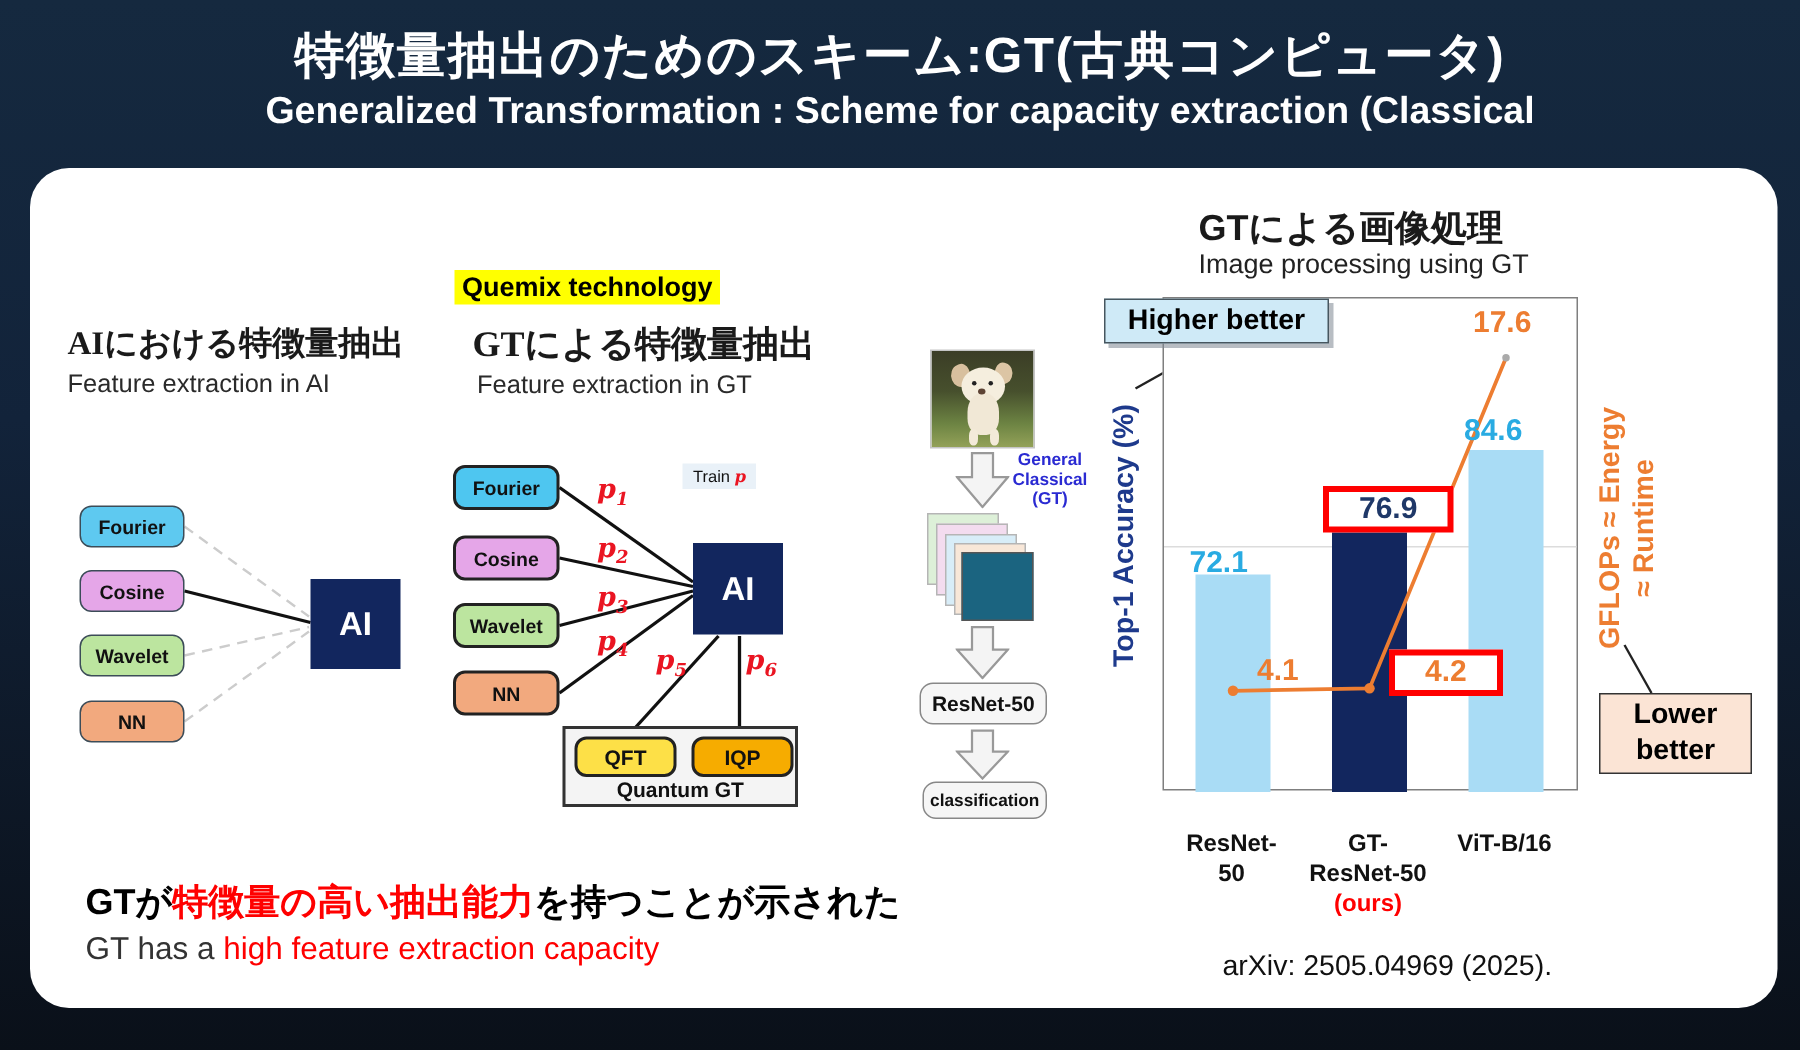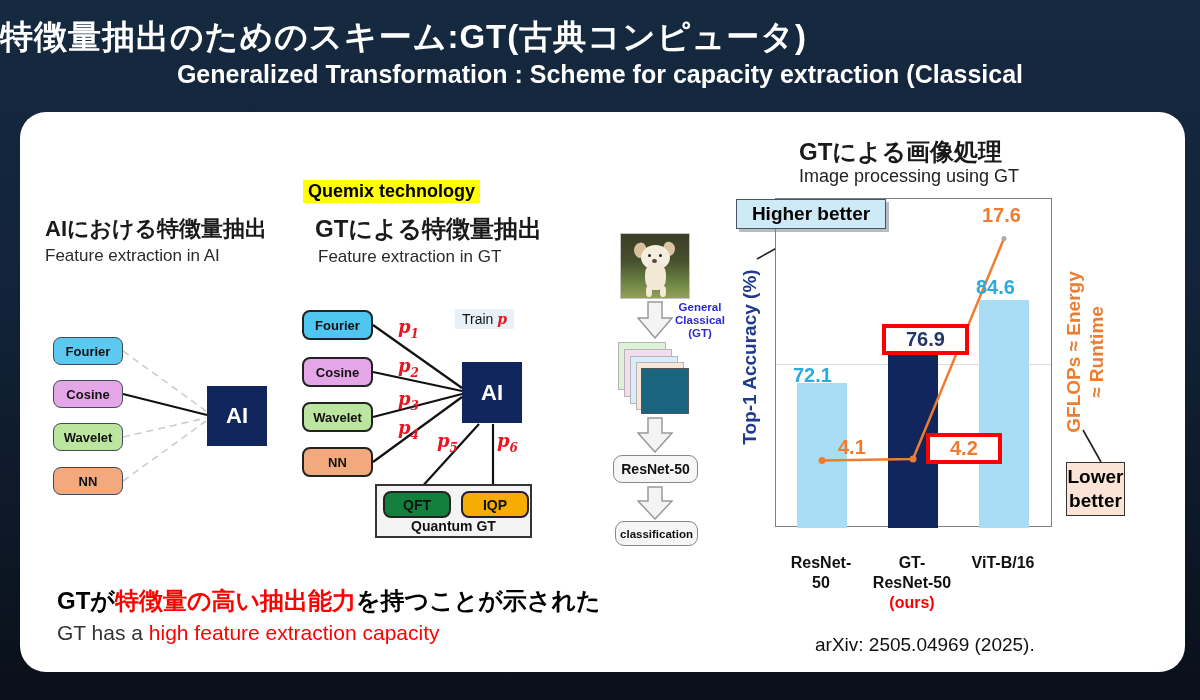--- a/index.html
+++ b/index.html
@@ -5,41 +5,41 @@
   * { margin:0; padding:0; box-sizing:border-box; }
   html,body { width:1200px; height:700px; overflow:hidden; }
   body {
     position:relative;
     font-family:"Liberation Sans","DejaVu Sans",sans-serif;
     background:linear-gradient(180deg,#15293f 0%,#12233a 40%,#0a1019 100%);
   }
   .abs { position:absolute; }
 
   
-  .title-jp { top:15px; left:0; width:100%; font-size:33px; font-weight:bold; color:#fff; letter-spacing:1px; z-index:5; }
+  .title-jp { top:15px; left:0; width:100%; text-align:center; font-size:33px; font-weight:bold; color:#fff; letter-spacing:1px; z-index:5; }
   .subtitle { top:62px; left:0; width:100%; text-align:center; font-size:25px; font-weight:600; color:#fff; line-height:25px; z-index:5; }
 
   
   .card { left:20px; top:112px; width:1165px; height:560px; background:#fff; border-radius:26px; z-index:1; }
   svg.overlay { left:0; top:0; width:1200px; height:700px; z-index:2; pointer-events:none; }
   .content { z-index:3; }
 
   
-  .sec-h-jp { font-size:22px; font-weight:bold; color:#1a1a1a; }
+  .sec-h-jp { font-size:22px; font-weight:bold; color:#1a1a1a;font-family:Liberation Serif, serif; }
   .sec-h-en { font-size:17px; color:#2a2a2a; }
 
   .inbox { width:70px; height:28px; border:1.6px solid #3c4c58; border-radius:8px;
            display:flex; align-items:center; justify-content:center;
            font-size:13px; font-weight:bold; color:#111; z-index:3; }
   .inbox2 { width:71px; height:30px; border:2px solid #222; }
   .ai-box { background:#12265e; color:#fff; display:flex; align-items:center; justify-content:center;
             font-size:22px; font-weight:bold; z-index:3; }
 
   .badge { background:#ffff00; font-size:18px; font-weight:bold; color:#000; padding:1px 5px; z-index:3; }
-  .train-box { background:#e9f1f8; font-size:14px; color:#111; padding:2px 7px; z-index:3; }
+  .train-box { background:#e9f1f8; font-size:11px; color:#111; padding:2px 7px; z-index:3; }
   .math-p { font-family:"DejaVu Serif",serif; font-style:italic; font-weight:bold; color:#ea1522; }
   .p-label { font-family:"DejaVu Serif",serif; font-style:italic; font-weight:bold; color:#ea1522; font-size:18px; z-index:4; }
   .p-label sub { font-size:12px; }
 
   .q-container { width:157px; height:54px; background:#f4f4f4; border:2px solid #333; z-index:3; }
   .q-chip { position:absolute; width:68px; height:27px; border:2px solid #222; border-radius:8px; top:5px;
             display:flex; align-items:center; justify-content:center; font-size:14px; font-weight:bold; color:#111; }
   .q-label { position:absolute; left:0; bottom:2px; width:100%; text-align:center; font-size:14px; font-weight:bold; color:#111; }
 
   
@@ -57,21 +57,21 @@
   .chart-title-en { left:799px; top:166px; font-size:18px; color:#222; z-index:3; }
   #plot { left:775px; top:198px; width:277px; height:329px; border:1.5px solid #7f7f7f; background:#fff; z-index:3; }
   #plot .bar { position:absolute; width:50px; }
   #plot .gridline { position:absolute; left:0; width:100%; height:1.5px; background:#dcdcdc; }
   #plot svg { position:absolute; left:0; top:0; }
   .val-label { position:absolute; font-size:20px; font-weight:bold; white-space:nowrap; z-index:4; }
   .red-box { position:absolute; border:4px solid #f00; background:#fff; padding:0 20px; font-size:20px; font-weight:bold; white-space:nowrap; z-index:4; }
   .hb-box { left:736px; top:199px; width:150px; height:30px; background:#cfeaf7; border:1.5px solid #47565f;
             box-shadow:3px 3px 0 rgba(125,135,145,.55); display:flex; align-items:center; justify-content:center;
             font-size:19px; font-weight:bold; color:#000; z-index:4; }
-  .lb-box { left:1066px; top:462px; width:59px; height:54px; background:#fbe4d5; border:1.6px solid #333;
+  .lb-box { left:1066px; top:462px; width:102px; height:54px; background:#fbe4d5; border:1.6px solid #333;
             display:flex; flex-direction:column; align-items:center; justify-content:center;
             font-size:19px; font-weight:bold; color:#000; line-height:24px; z-index:4; }
   .y-axis-label { left:750px; top:357px; transform:translate(-50%,-50%) rotate(-90deg); white-space:nowrap;
                   font-size:19px; font-weight:bold; color:#1e3a8c; z-index:3; }
   .r-axis-label { left:1085px; top:352px; transform:translate(-50%,-50%) rotate(-90deg); text-align:center;
                   font-size:19px; font-weight:bold; color:#ed7d31; line-height:23px; white-space:nowrap; z-index:3; }
   #xcats { left:775px; top:553px; width:277px; height:90px; z-index:3; }
   #xcats .cat { position:absolute; width:110px; text-align:center; font-size:16px; font-weight:bold; color:#111; line-height:20px; }
   #xcats .red { color:#f00; }
   .caption { left:815px; top:634px; font-size:19px; color:#111; z-index:3; }
@@ -152,21 +152,21 @@
 <div class="abs ai-box" style="left:462px;top:362px;width:60px;height:61px;">AI</div>
 
 <span class="abs p-label" style="left:398px;top:316px;"><span>p</span><sub>1</sub></span>
 <span class="abs p-label" style="left:398px;top:355px;"><span>p</span><sub>2</sub></span>
 <span class="abs p-label" style="left:398px;top:388px;"><span>p</span><sub>3</sub></span>
 <span class="abs p-label" style="left:398px;top:417px;"><span>p</span><sub>4</sub></span>
 <span class="abs p-label" style="left:437px;top:430px;"><span>p</span><sub>5</sub></span>
 <span class="abs p-label" style="left:497px;top:430px;"><span>p</span><sub>6</sub></span>
 
 <div class="abs q-container" style="left:375px;top:484px;">
-  <div class="q-chip" style="left: 6px; background: #15803d;">
+  <div class="q-chip" style="left: 6px; background: #fde047;">
       <span>QFT</span>
     </div>
   <div class="q-chip" style="left: 84px; background: rgb(246, 172, 0);">
       <span>IQP</span>
     </div>
   <div class="q-label">Quantum GT</div>
 </div>
 
 <div class="abs dog">
   <i style="left:13px;top:9px;width:13px;height:15px;background:#d8c09e;border-radius:60% 40% 50% 50%;transform:rotate(-22deg);"></i>

